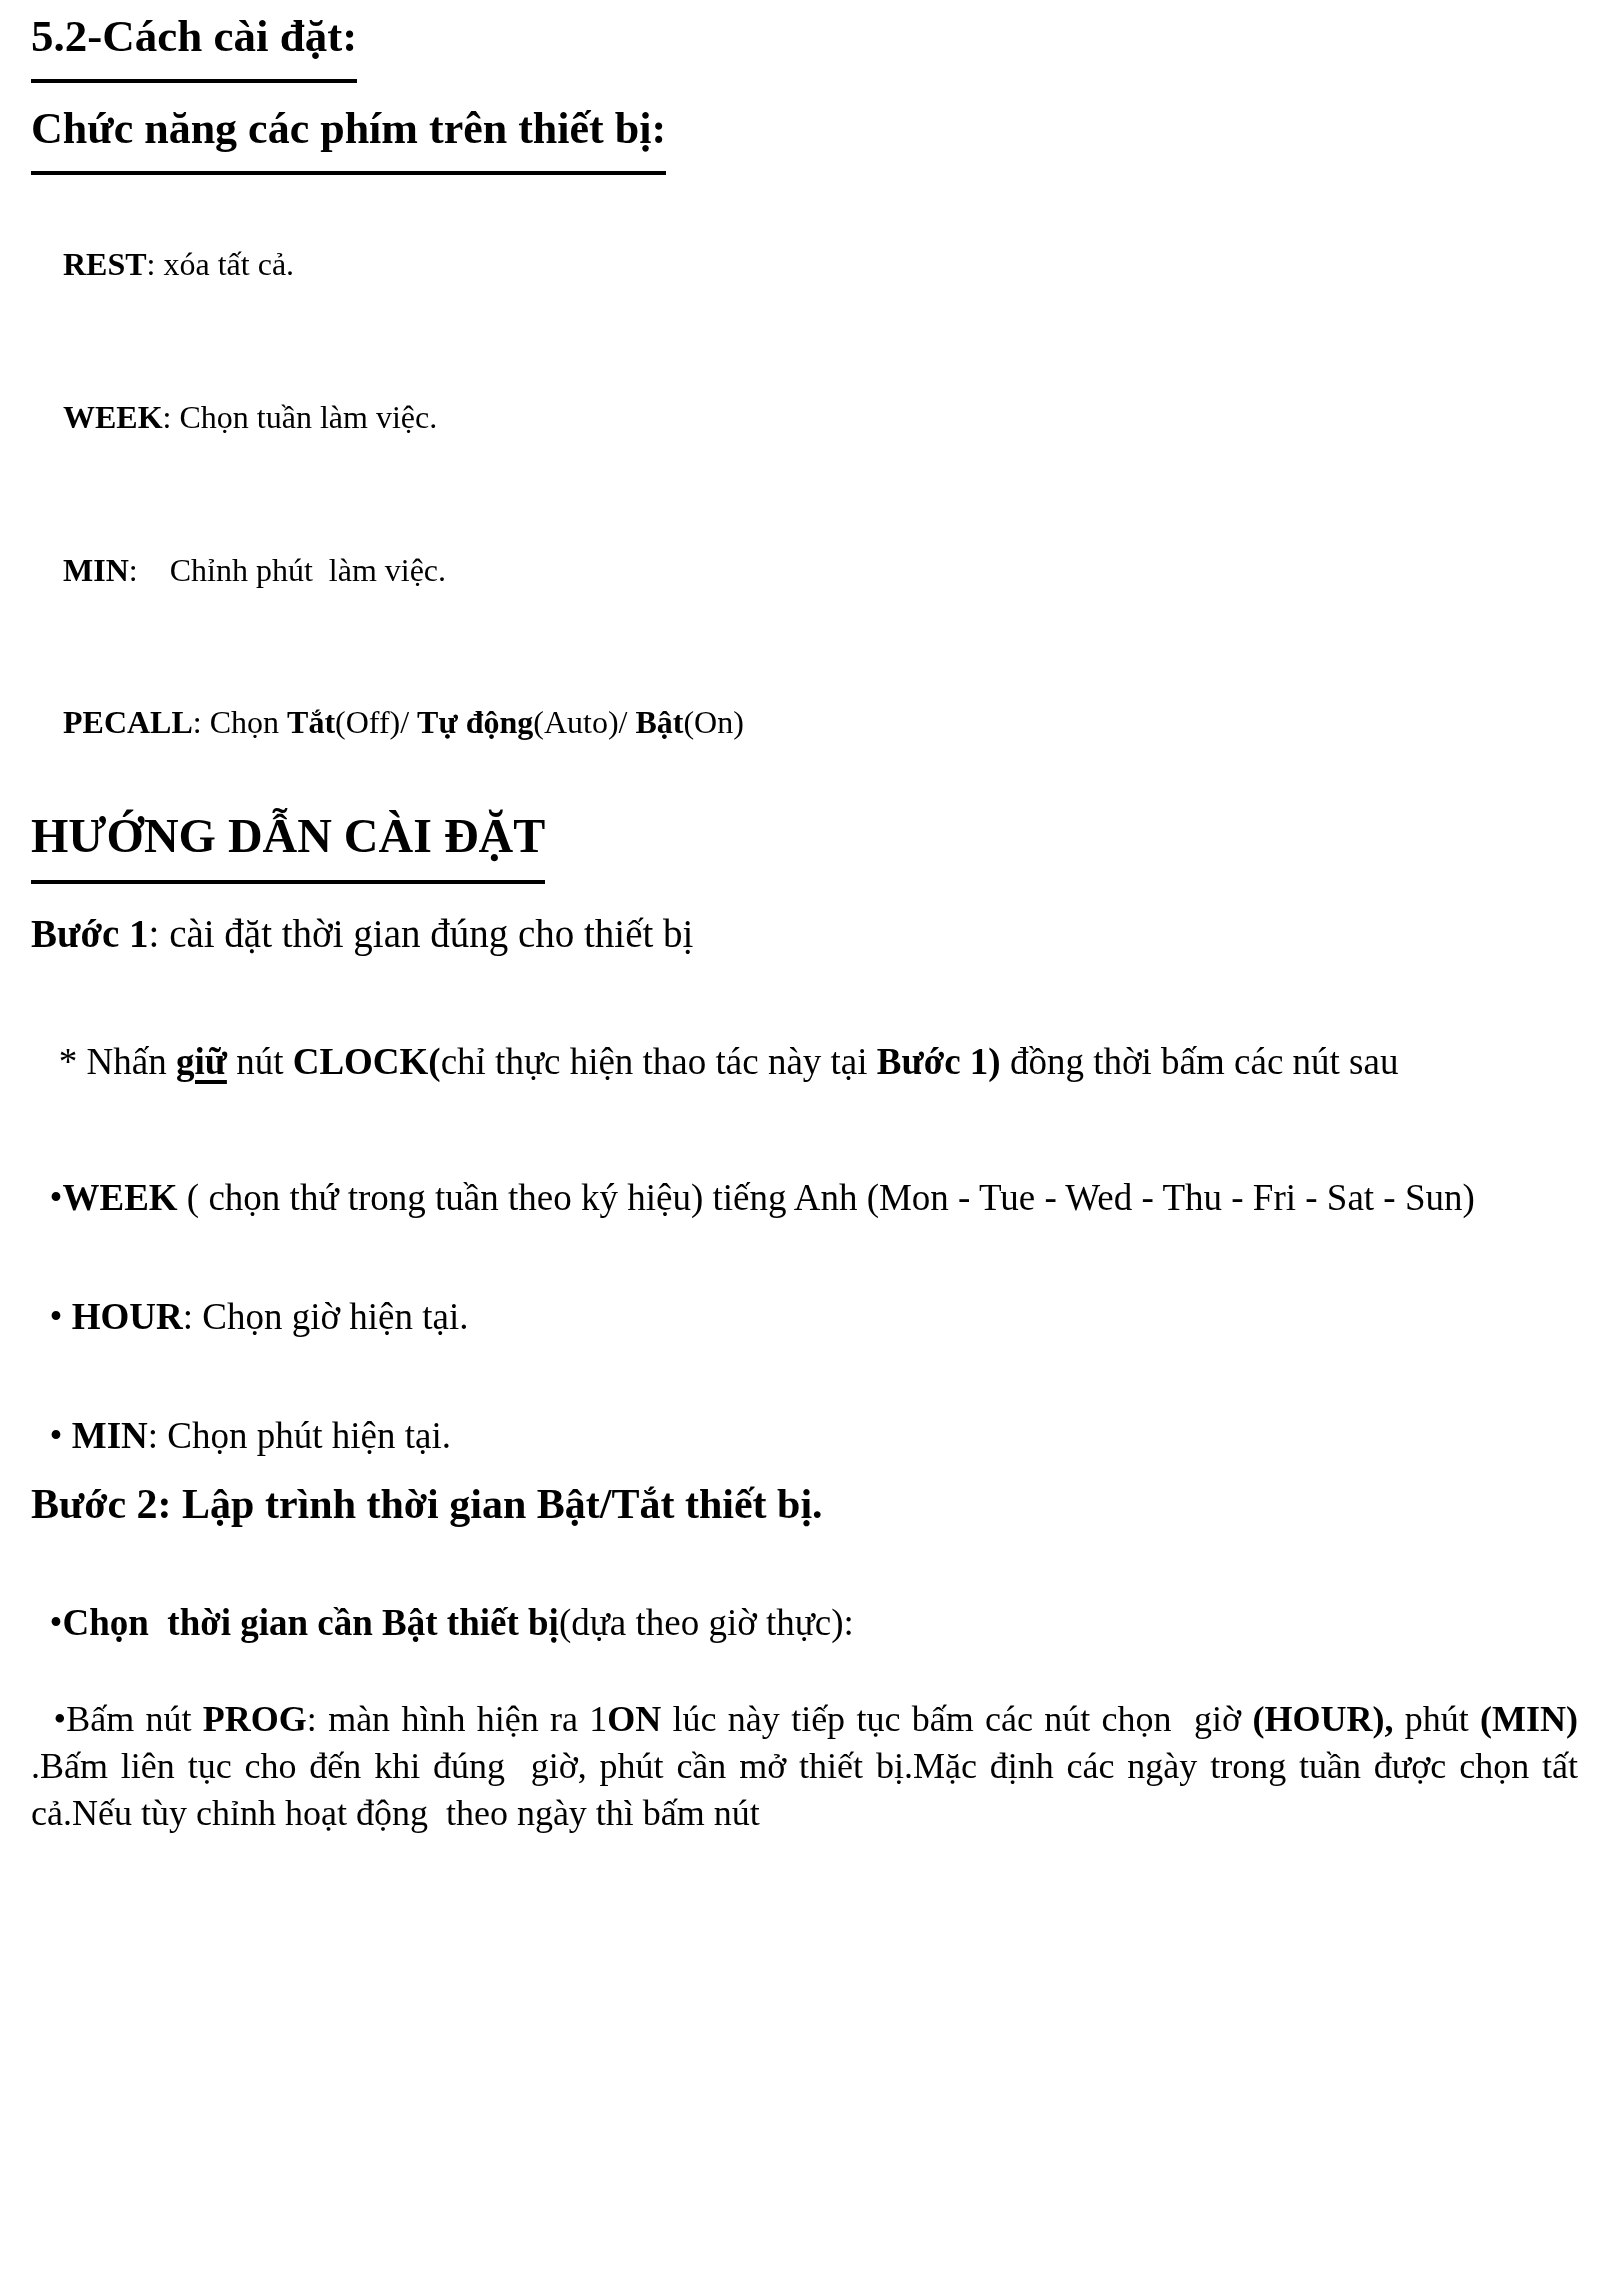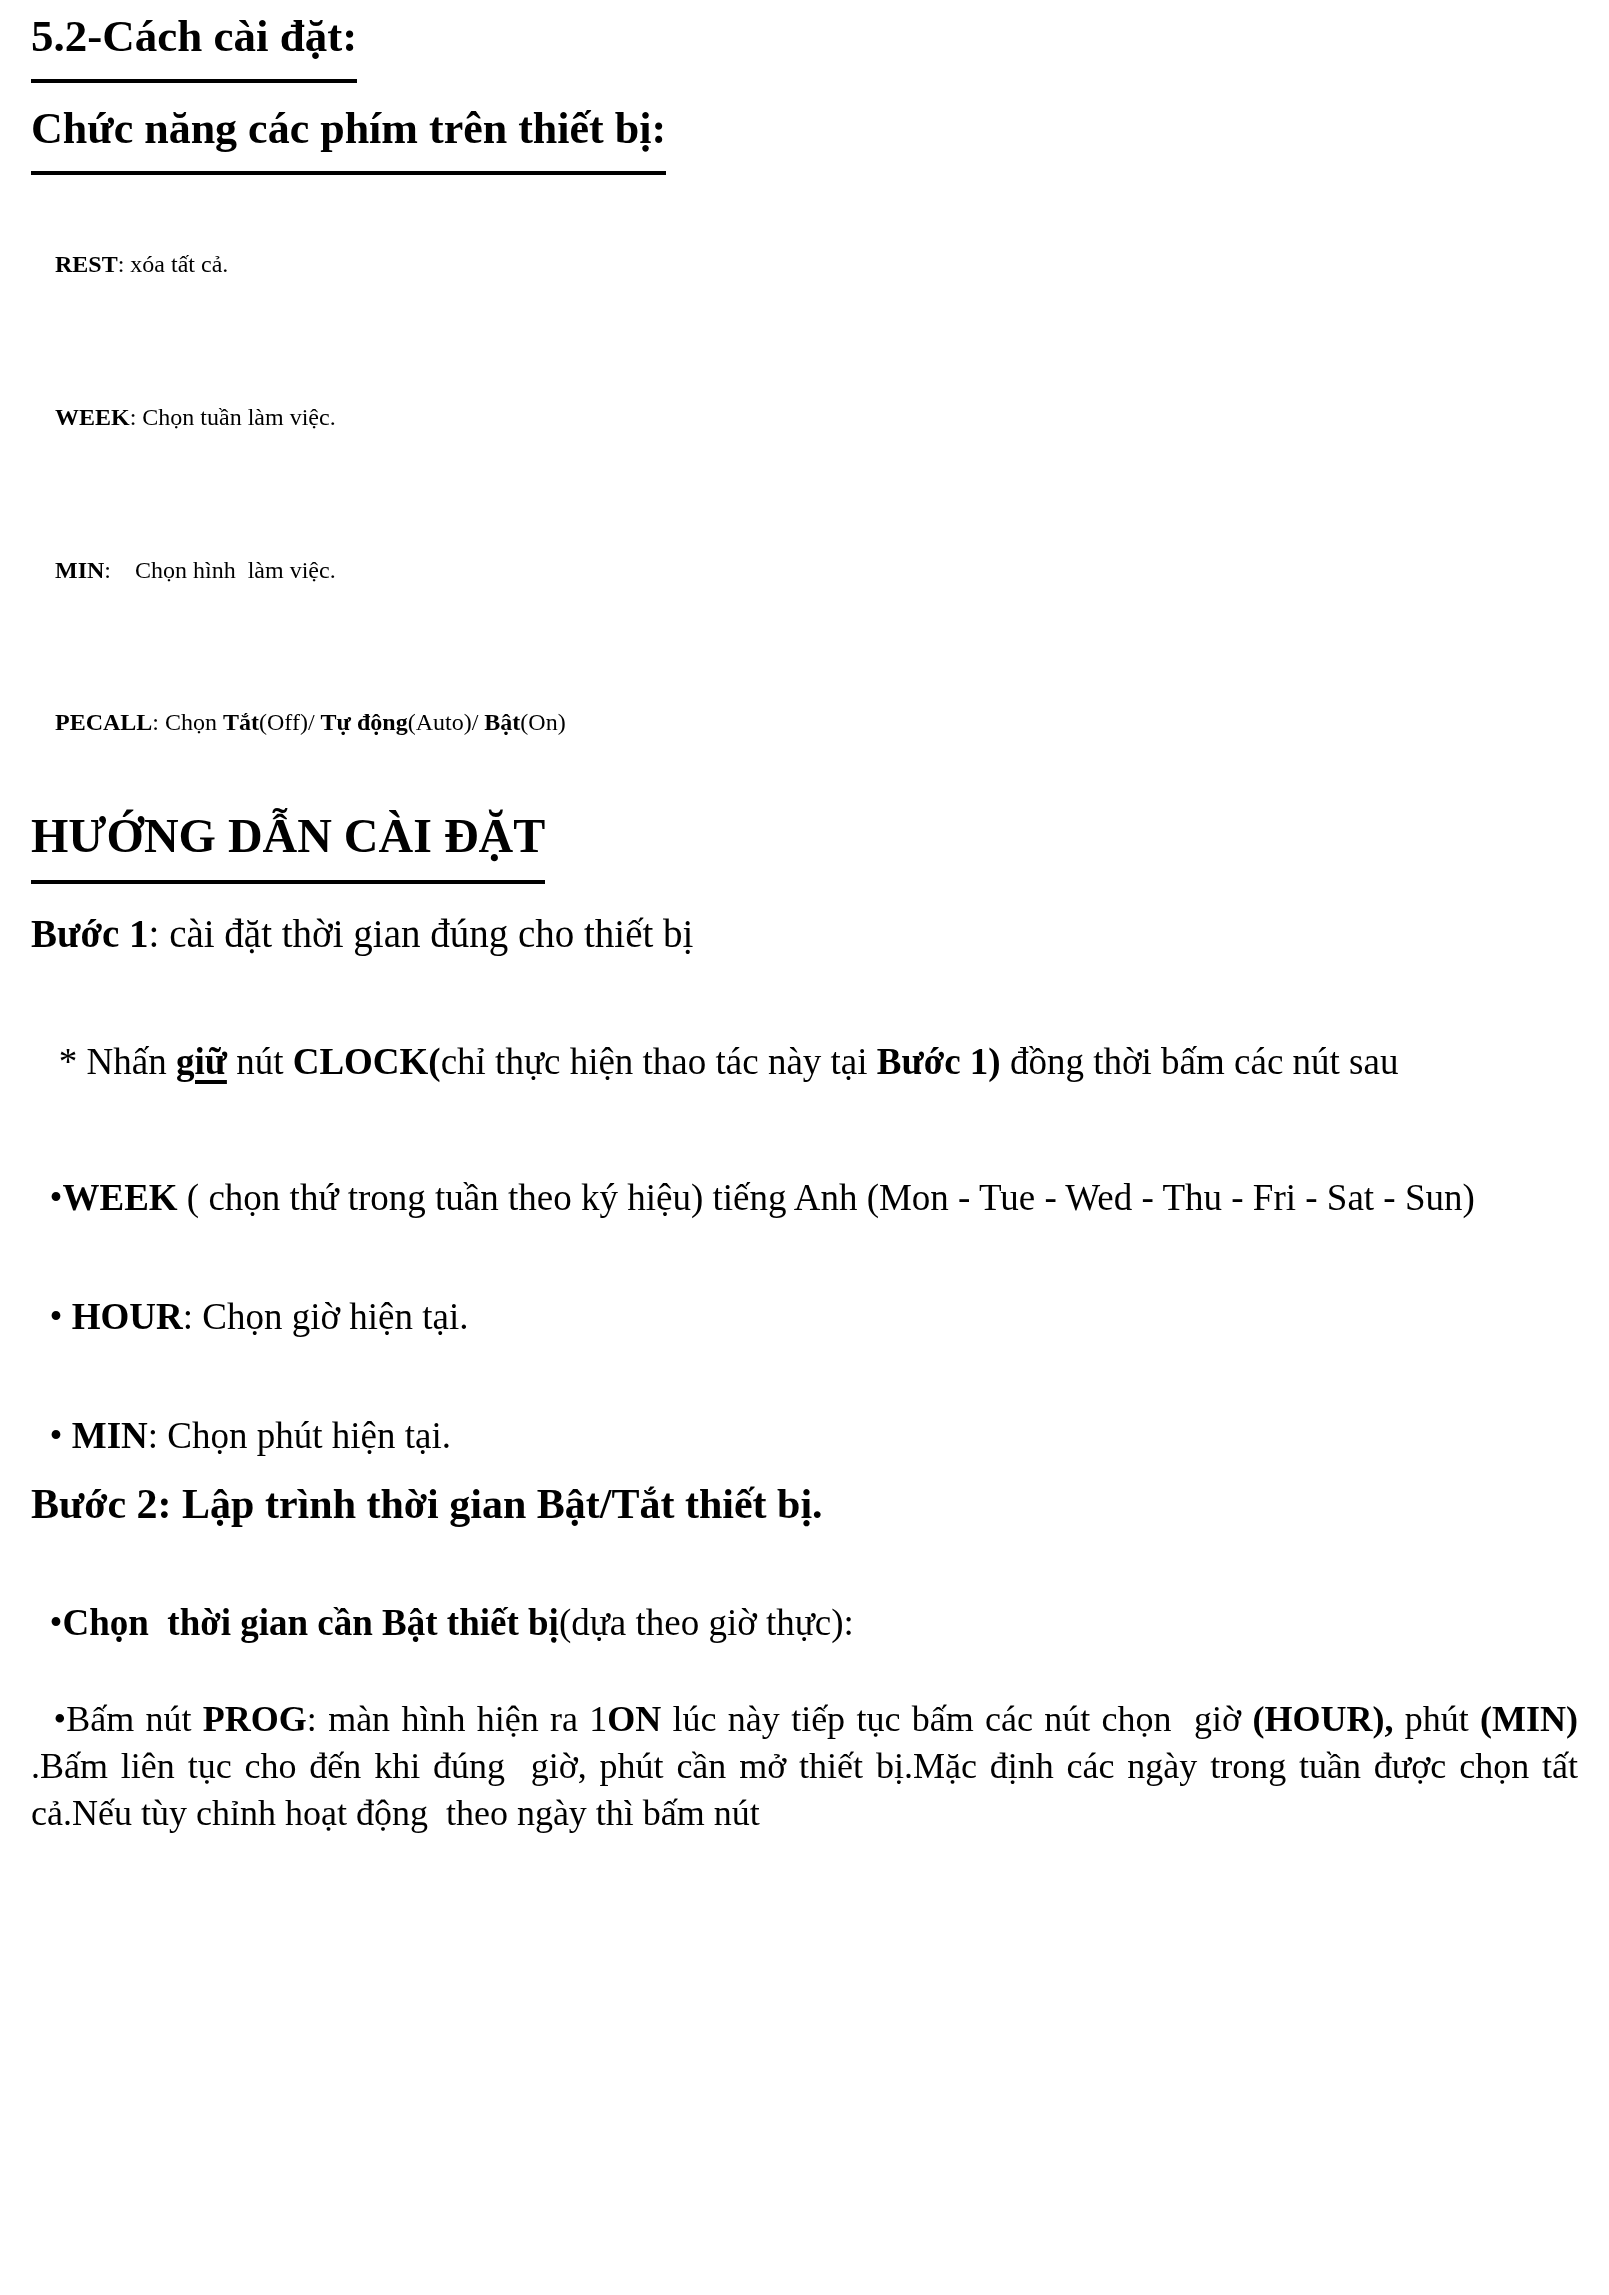--- a/index.html
+++ b/index.html
@@ -21,21 +21,21 @@
     text-underline-offset:5.6px;
   }
   .hdr-u {
     display:inline-block;
     border-bottom:4.8px solid #000;
     padding-bottom:16px;
   }
   .h1 { font-size:45px; line-height:1.15; font-weight:700; margin-bottom:21px; }
   .h2 { font-size:44px; line-height:1.15; font-weight:700; margin-bottom:22.5px; }
   .keys { margin-top:6.4px; }
-  .key-line { font-size:24px; line-height:45px; margin-bottom:17.7px; white-space:pre-wrap; }
+  .key-line { font-size:32px; line-height:45px; margin-bottom:17.7px; white-space:pre-wrap; }
   .key-label { font-weight:700; }
   .guide { font-size:48px; line-height:56px; font-weight:700; margin-top:16px; margin-bottom:27px; }
   .step1-head { font-size:39px; line-height:45px; }
   .p-wide {
     margin-top:11.3px; margin-bottom:19.3px;
     font-size:37px; line-height:63px;
     text-align:justify; white-space:pre-wrap;
   }
   .li { font-size:37px; line-height:57px; text-align:justify; white-space:pre-wrap; margin-bottom:4.8px; }
   .li-first { margin-top:9.7px; }
@@ -59,21 +59,21 @@
 </div>
 
 <div class="keys">
   <div class="key-line">
     <span class="key-label seg">REST</span><span class="seg">: xóa tất cả.</span>
   </div>
   <div class="key-line">
     <span class="key-label seg">WEEK</span><span class="seg">: Chọn tuần làm việc.</span>
   </div>
   <div class="key-line">
-    <span class="key-label seg">MIN</span><span class="seg">:    Chọn hình  làm việc.</span>
+    <span class="key-label seg">MIN</span><span class="seg">:    Chỉnh phút  làm việc.</span>
   </div>
   <div class="key-line">
     <span class="key-label seg">PECALL</span><span class="seg">: Chọn </span><span class="b seg">Tắt</span><span class="seg">(Off)/ </span><span class="b seg">Tự động</span><span class="seg">(Auto)/ </span><span class="b seg">Bật</span><span class="seg">(On)</span>
   </div>
 </div>
 
 <div class="guide">
   <span class="hdr-u seg">HƯỚNG DẪN CÀI ĐẶT</span>
 </div>
 

